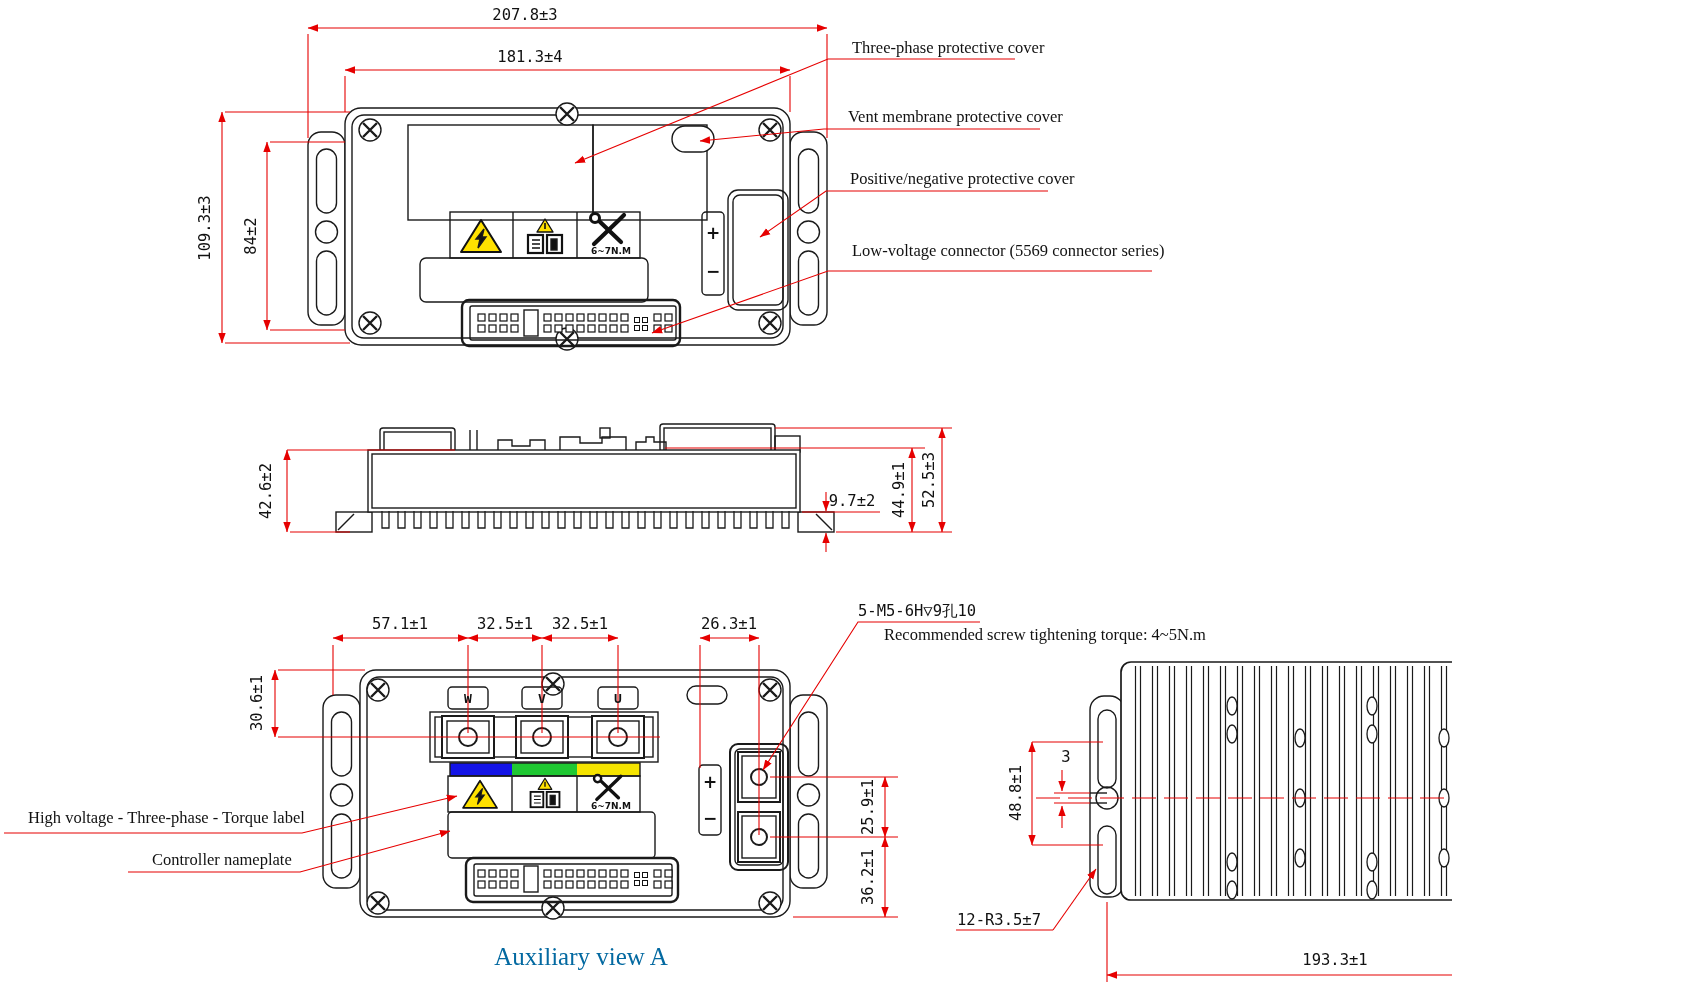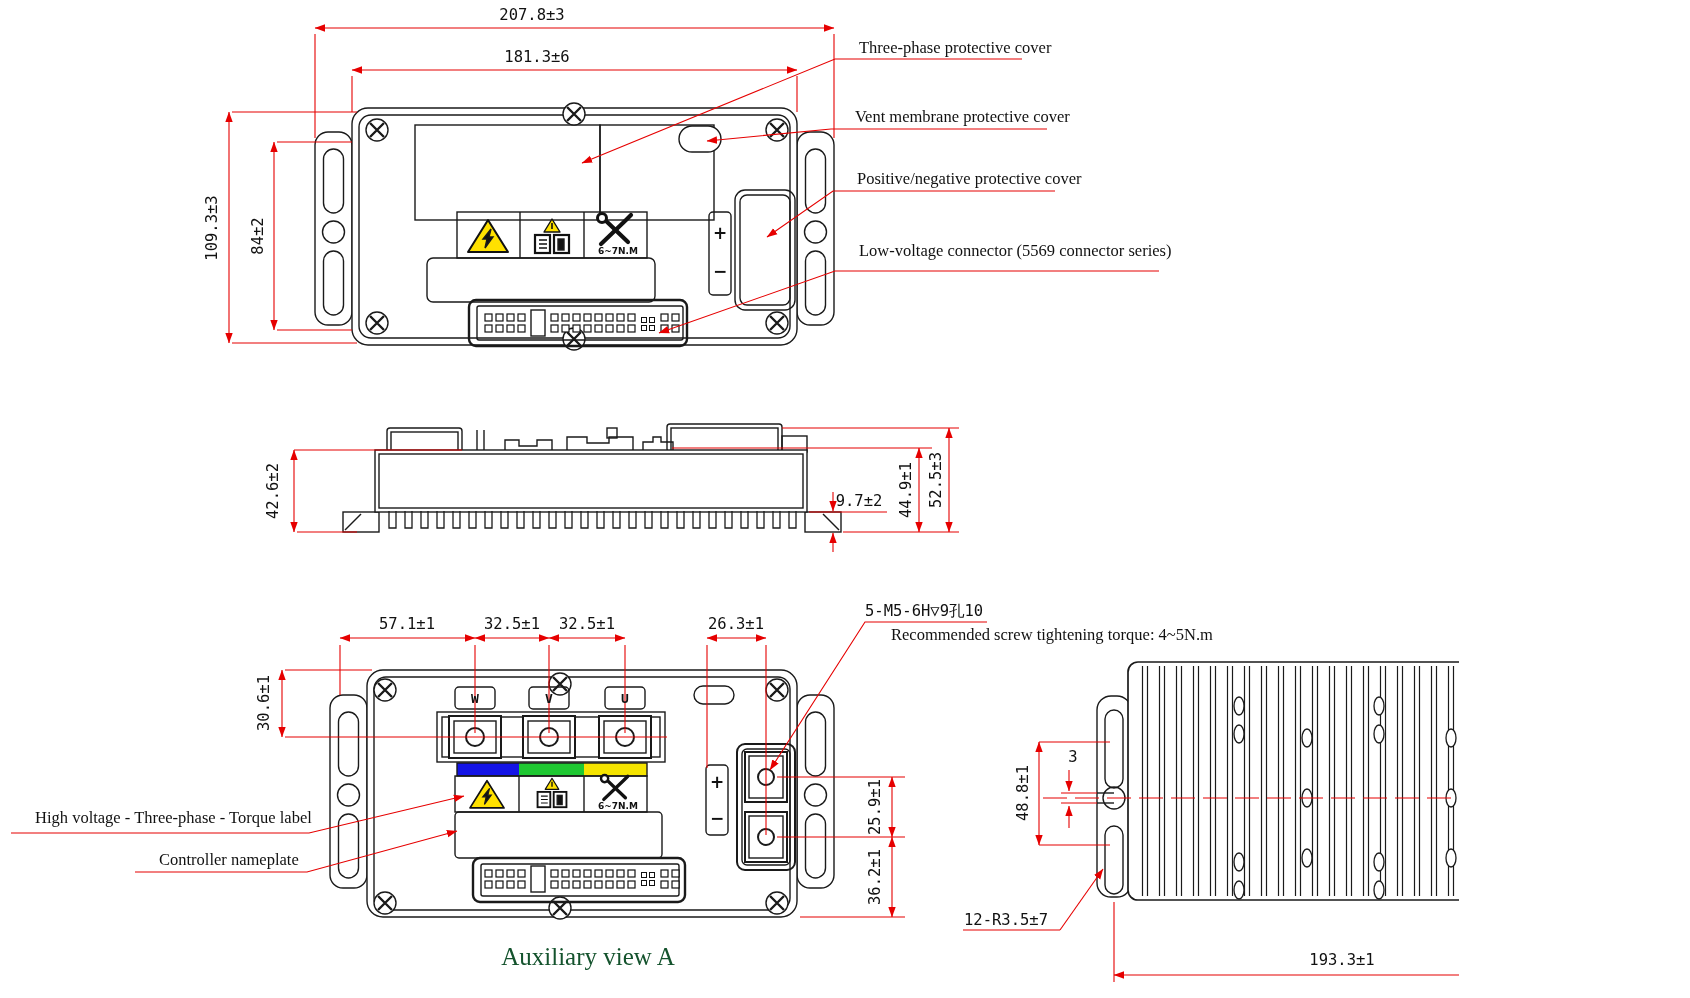--- a/index.html
+++ b/index.html
@@ -1,24 +1,24 @@
 <!DOCTYPE html>
 <html><head>
 <meta charset="utf-8">
 <style>
   html,body{margin:0;padding:0;background:#fff;}
   #stage{position:relative;width:1452px;height:998px;background:#fff;overflow:hidden;
-         font-family:"Liberation Sans",sans-serif;margin-left:7px;}
+         font-family:"Liberation Sans",sans-serif;}
   #art{position:absolute;left:0;top:0;}
   .t{position:absolute;color:#111;white-space:nowrap;line-height:1;}
   .dim{font:15.5px "DejaVu Sans Mono",monospace;transform:translate(-50%,-50%);}
   .diml{font:15.5px "DejaVu Sans Mono",monospace;}
   .vdim{font:15.5px "DejaVu Sans Mono",monospace;transform:translate(-50%,-50%) rotate(-90deg);}
   .ser{font:16.5px "Liberation Serif",serif;padding-left:24px;}
-  .title{font:25px "Liberation Serif",serif;color:#14532d;transform:translate(-50%,-50%);}
+  .title{font:25px "Liberation Serif",serif;color:#0369a1;transform:translate(-50%,-50%);}
   .sign{font:bold 17px "DejaVu Sans",sans-serif;transform:translate(-50%,-50%);}
   .tq{font:bold 9px "DejaVu Sans",sans-serif;transform:translate(-50%,-50%);}
   .ph{font:bold 13px "DejaVu Sans Mono",monospace;transform:translate(-50%,-50%);}
 </style>
 </head>
 <body>
 
 <div id="stage">
 
 <svg id="art" width="1690" height="998" viewBox="0 0 1690 998">
@@ -293,21 +293,21 @@
         <line x1="1645" y1="824" x2="1645" y2="838"></line>
   <line x1="956" y1="930" x2="1053" y2="930"></line>
   <line x1="1053" y1="930" x2="1096" y2="869" marker-end="url(#ar)"></line>
   <line x1="1107" y1="902" x2="1107" y2="982"></line>
         <line x1="1563" y1="902" x2="1563" y2="982"></line>
   <line x1="1107" y1="975" x2="1563" y2="975" marker-start="url(#ar)" marker-end="url(#ar)"></line>
 </g>
 </svg>
 
 <div class="t dim" style="left:525px;top:15px">207.8±3</div>
-<div class="t dim" style="left:530px;top:57px">181.3±6</div>
+<div class="t dim" style="left:530px;top:57px">181.3±4</div>
 <div class="t vdim" style="left:205px;top:228px">109.3±3</div>
 <div class="t vdim" style="left:251px;top:236px">84±2</div>
 <div class="t ser" style="left:828px;top:38px">Three-phase protective cover</div>
 <div class="t ser" style="left:824px;top:107px">Vent membrane protective cover</div>
 <div class="t ser" style="left:826px;top:169px">Positive/negative protective cover</div>
 <div class="t ser" style="left:828px;top:241px">Low-voltage connector (5569 connector series)</div>
 
 <div class="t vdim" style="left:266px;top:491px">42.6±2</div>
 <div class="t dim" style="left:852px;top:501px">9.7±2</div>
 <div class="t vdim" style="left:899px;top:490px">44.9±1</div>

